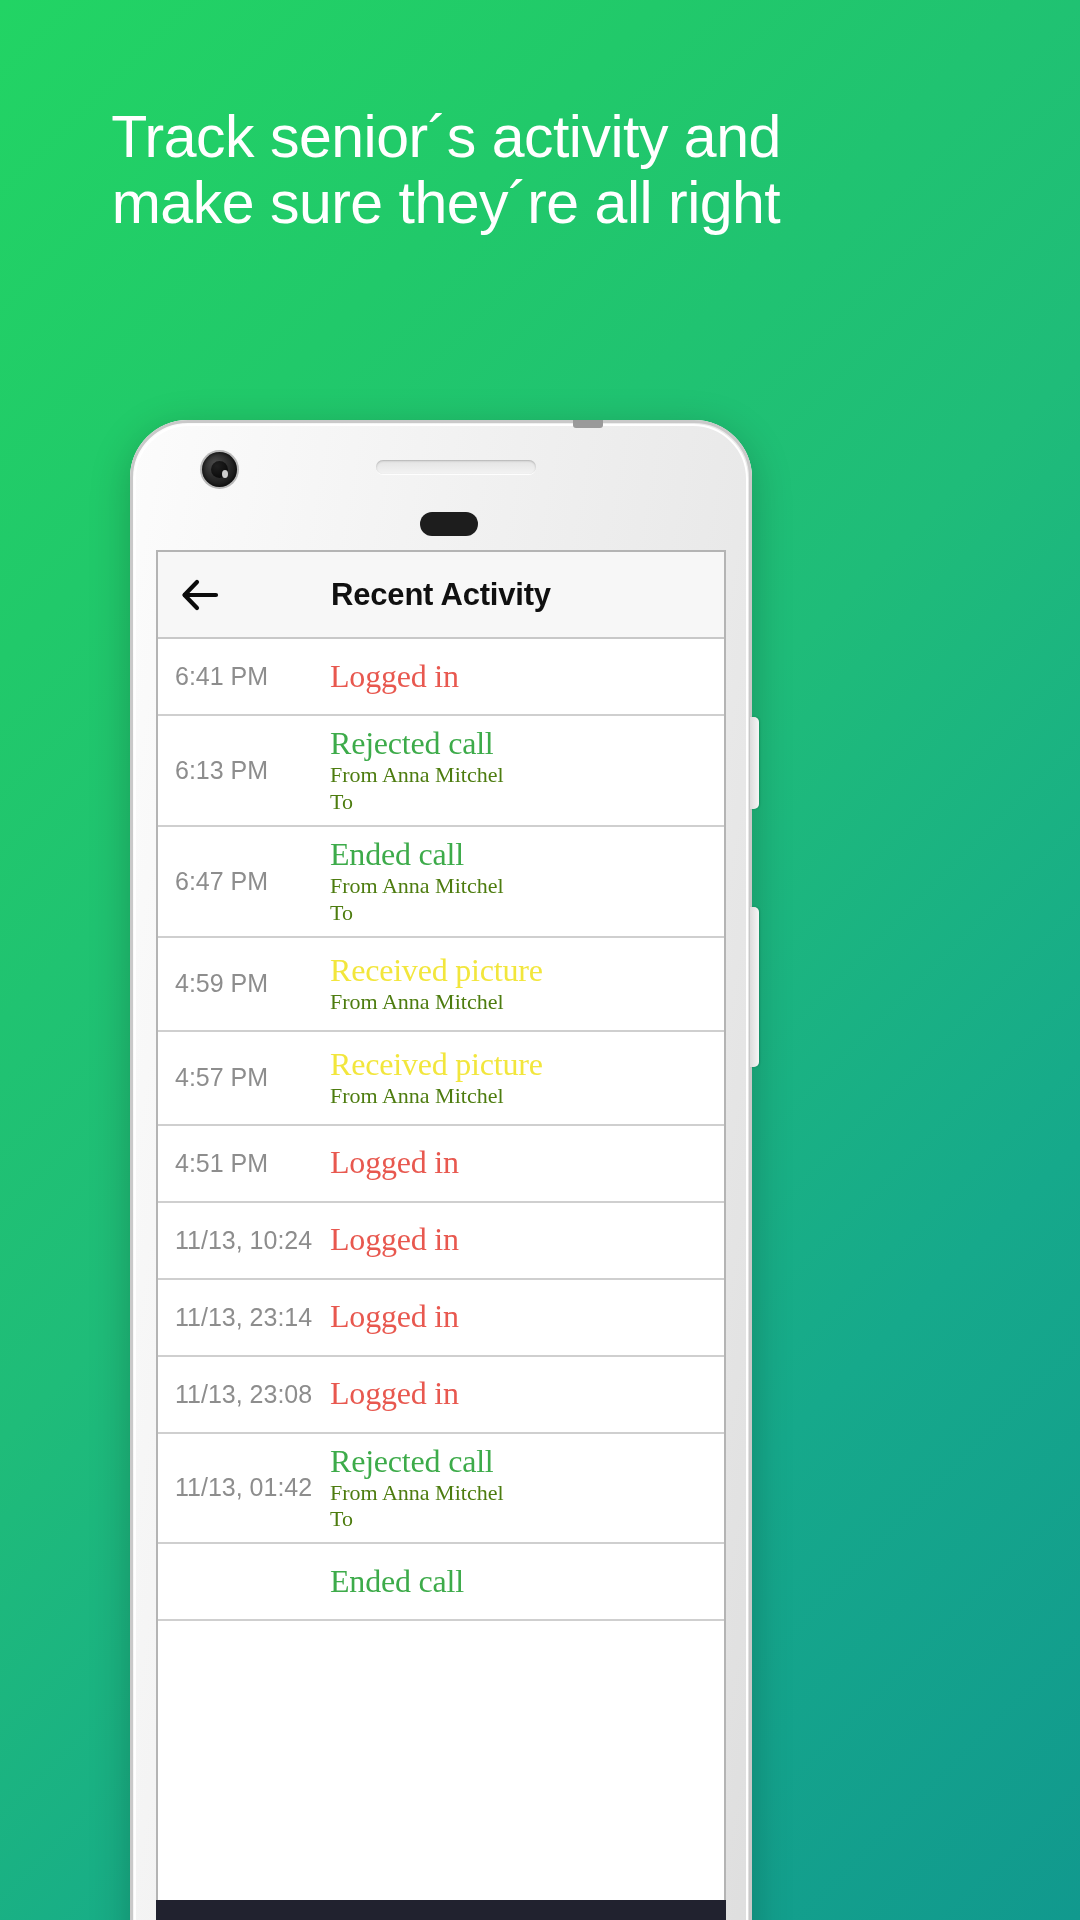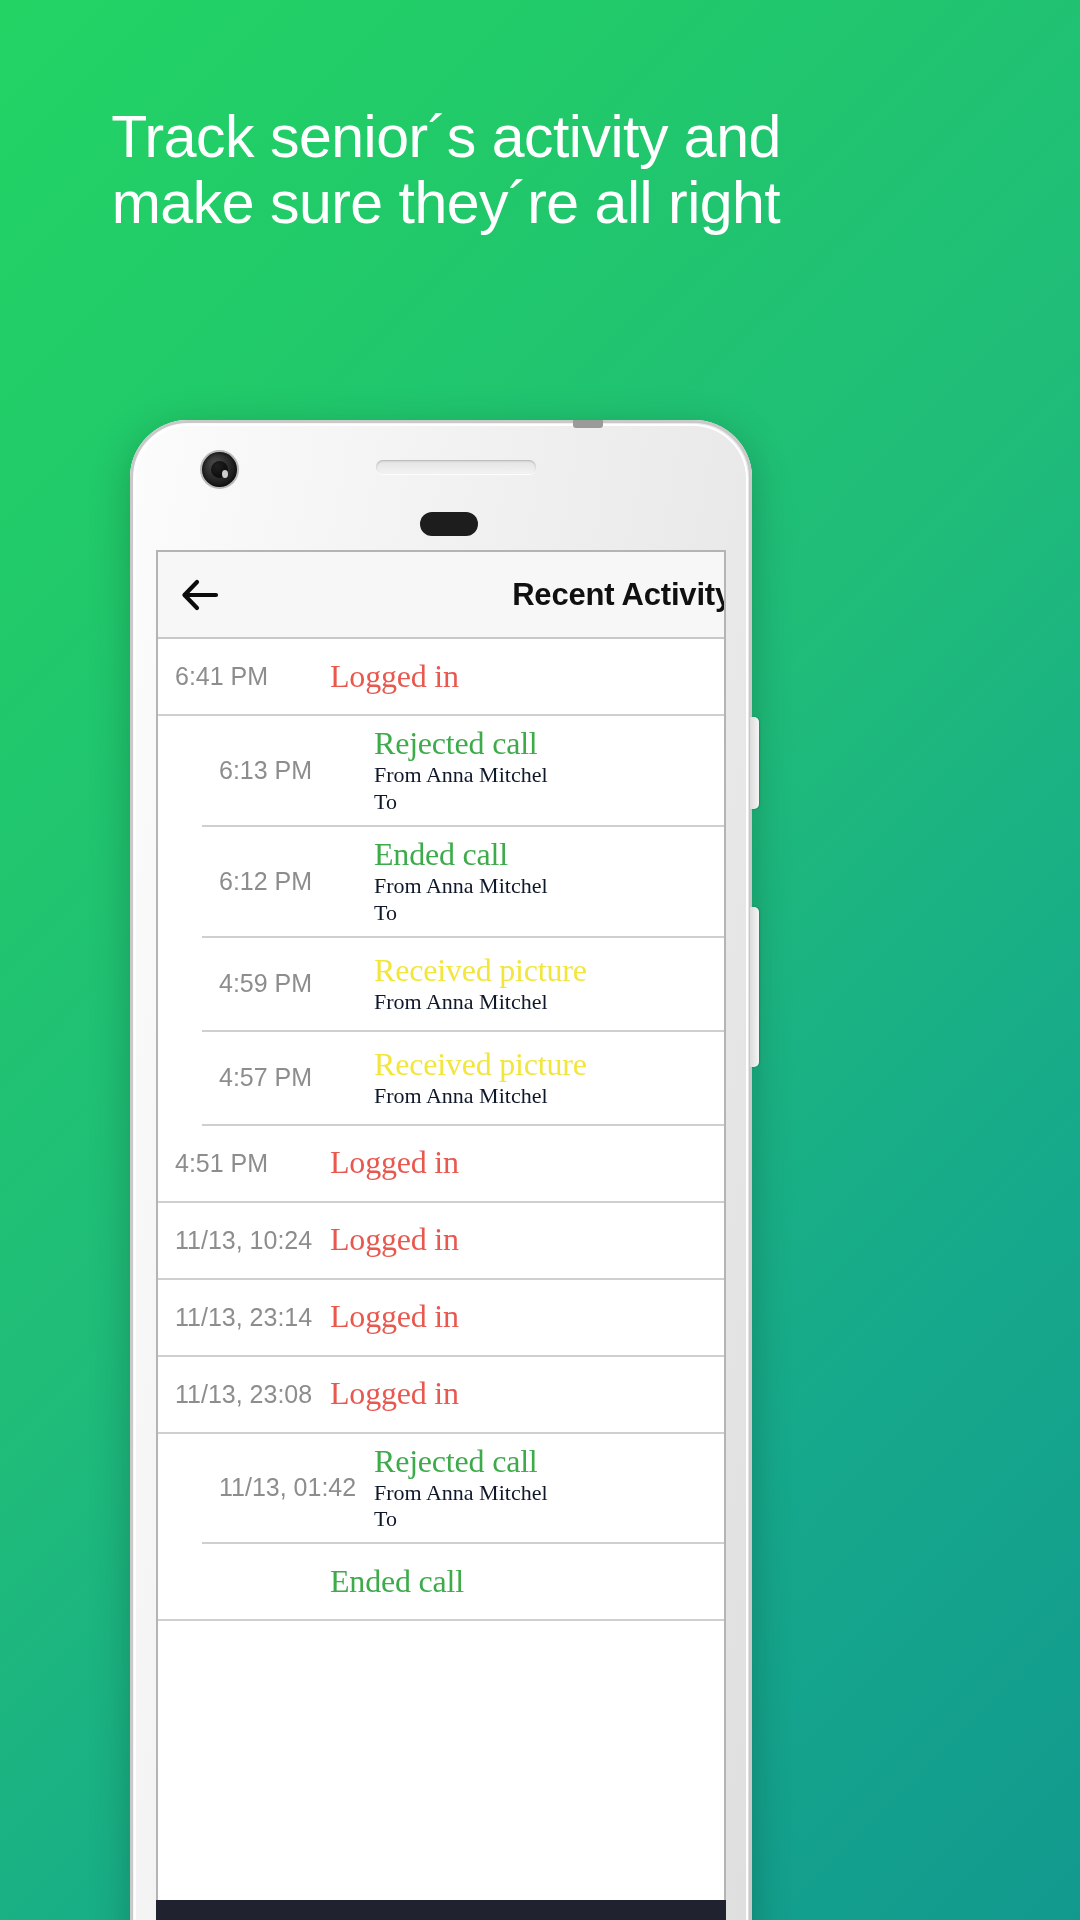--- a/index.html
+++ b/index.html
@@ -158,43 +158,42 @@
     display: flex;
     align-items: center;
     justify-content: center;
     padding-left: 6px;
   }
   .back-btn svg { display: block; }
   .appbar-title {
     position: absolute;
     left: 0;
     width: 100%;
-    text-align: right;
+    text-align: center;
     font-size: 31px;
     font-weight: bold;
     color: #101010;
     letter-spacing: -0.2px;
     pointer-events: none;
-    padding-left: 8px;
   }
 
   .list {
     height: 1325px;
     overflow: hidden;
   }
   .row {
     display: flex;
     align-items: center;
     border-bottom: 2px solid #cfcfcf;
     padding: 0 0 0 0;
     box-sizing: border-box;
     background: #fff;
   }
   .row.compact { min-height: 77px; }
-  .row.tall    { min-height: 94px; margin-left: 44px; }
+  .row.tall    { min-height: 94px; }
 
   .row-time {
     width: 172px;
     flex: 0 0 172px;
     padding-left: 17px;
     box-sizing: border-box;
     font-size: 25px;
     color: #8d8d8d;
     white-space: nowrap;
   }
@@ -205,21 +204,21 @@
     font-family: Liberation Serif, serif;
   }
   .row-title {
     font-size: 32px;
     line-height: 1.16;
     letter-spacing: -0.2px;
   }
   .row-sub {
     font-size: 22px;
     line-height: 1.22;
-    color: #0f172a;
+    color: #4d7c0f;
   }
 
   
   .bottomnav {
     position: absolute;
     left: 26px;
     top: 1480px;
     width: 570px;
     height: 110px;
     background: #21222f;
@@ -276,21 +275,21 @@
         </div>
         <div class="row tall">
           <div class="row-time">6:13 PM</div>
           <div class="row-body">
             <div class="row-title" style="color: rgb(61, 171, 74);">Rejected call</div>
             <div class="row-sub">From Anna Mitchel</div>
             <div class="row-sub">To</div>
           </div>
         </div>
         <div class="row tall">
-          <div class="row-time">6:12 PM</div>
+          <div class="row-time">6:47 PM</div>
           <div class="row-body">
             <div class="row-title" style="color: rgb(61, 171, 74);">Ended call</div>
             <div class="row-sub">From Anna Mitchel</div>
             <div class="row-sub">To</div>
           </div>
         </div>
         <div class="row tall">
           <div class="row-time">4:59 PM</div>
           <div class="row-body">
             <div class="row-title" style="color: rgb(242, 230, 60);">Received picture</div>

